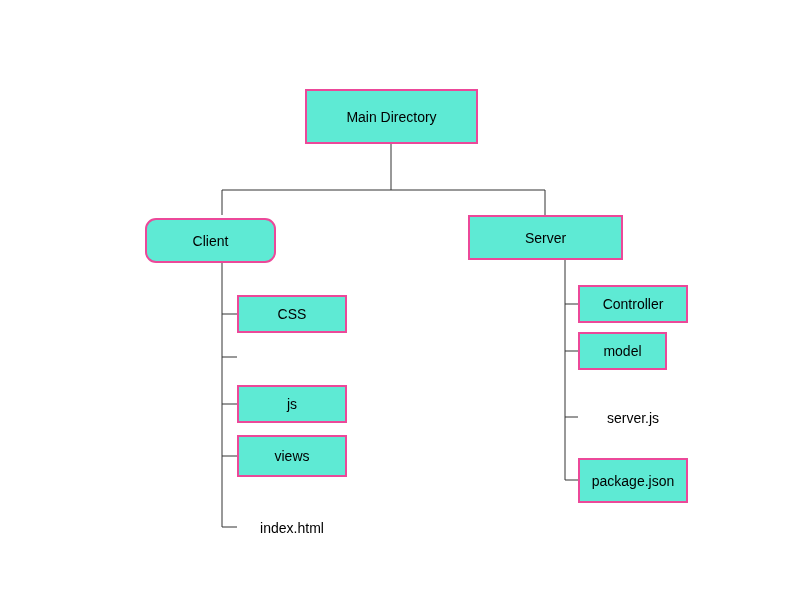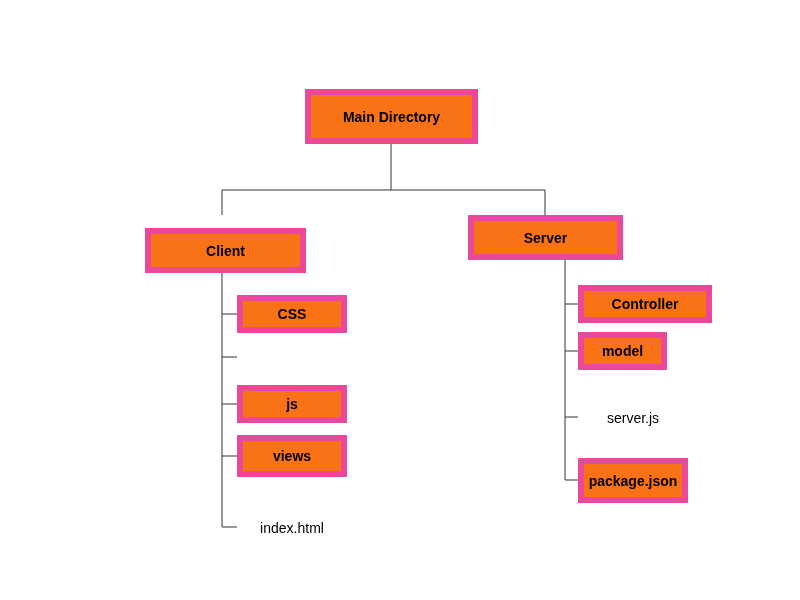--- a/index.html
+++ b/index.html
@@ -12,27 +12,26 @@
       overflow: hidden;
       position: relative;
     }
     .diagram {
       position: relative;
       width: 800px;
       height: 600px;
     }
     .node {
       position: absolute;
-      border: 6px solid #ec4899;
-      background: #f97316;
+      border: 2px solid #ec4899;
+      background: #5eead4;
       display: flex;
       align-items: center;
       justify-content: center;
       text-align: center;
-      font-weight: bold;
     }
     svg.lines {
       position: absolute;
       top: 0;
       left: 0;
       width: 800px;
       height: 600px;
       pointer-events: none;
     }
     svg.lines line, svg.lines path {
@@ -75,21 +74,21 @@
 
     <line x1="565" y1="417" x2="578" y2="417"></line>
 
     <line x1="565" y1="480" x2="578" y2="480"></line>
   </svg>
 
   <div class="node" style="left:305px; top:89px; width:173px; height:55px;">
     <span>Main Directory</span>
   </div>
 
-  <div class="node" style="left:145px; top:228px; width:161px; height:45px;">
+  <div class="node" style="left:145px; top:218px; width:131px; height:45px;border-radius:11px;">
     <span>Client</span>
   </div>
 
   <div class="node" style="left:468px; top:215px; width:155px; height:45px;">
     <span>Server</span>
   </div>
 
   <div class="node" style="left:237px; top:295px; width:110px; height:38px;">
     <span>CSS</span>
   </div>
@@ -100,21 +99,21 @@
   </div>
 
   <div class="node" style="left:237px; top:385px; width:110px; height:38px;">
     <span>js</span>
   </div>
 
   <div style="position:absolute; left:237px; top:510px; width:110px; height:35px; display:flex; align-items:center; justify-content:center; text-align:left;">
     <span>index.html</span>
   </div>
 
-  <div class="node" style="left:578px; top:285px; width:134px; height:38px;">
+  <div class="node" style="left:578px; top:285px; width:110px; height:38px;">
     <span>Controller</span>
   </div>
 
   <div class="node" style="left:578px; top:332px; width:89px; height:38px;">
     <span>model</span>
   </div>
 
   <div style="position:absolute; left:578px; top:400px; width:110px; height:35px; display:flex; align-items:center; justify-content:center; text-align:center;">
     <span>server.js</span>
   </div>

